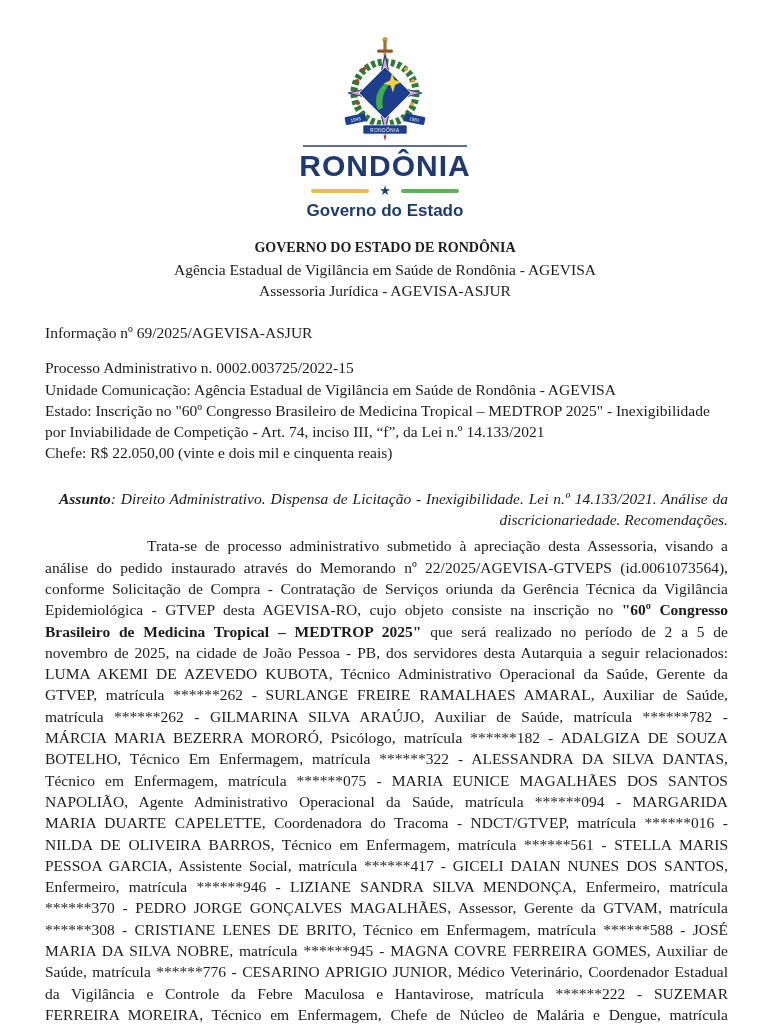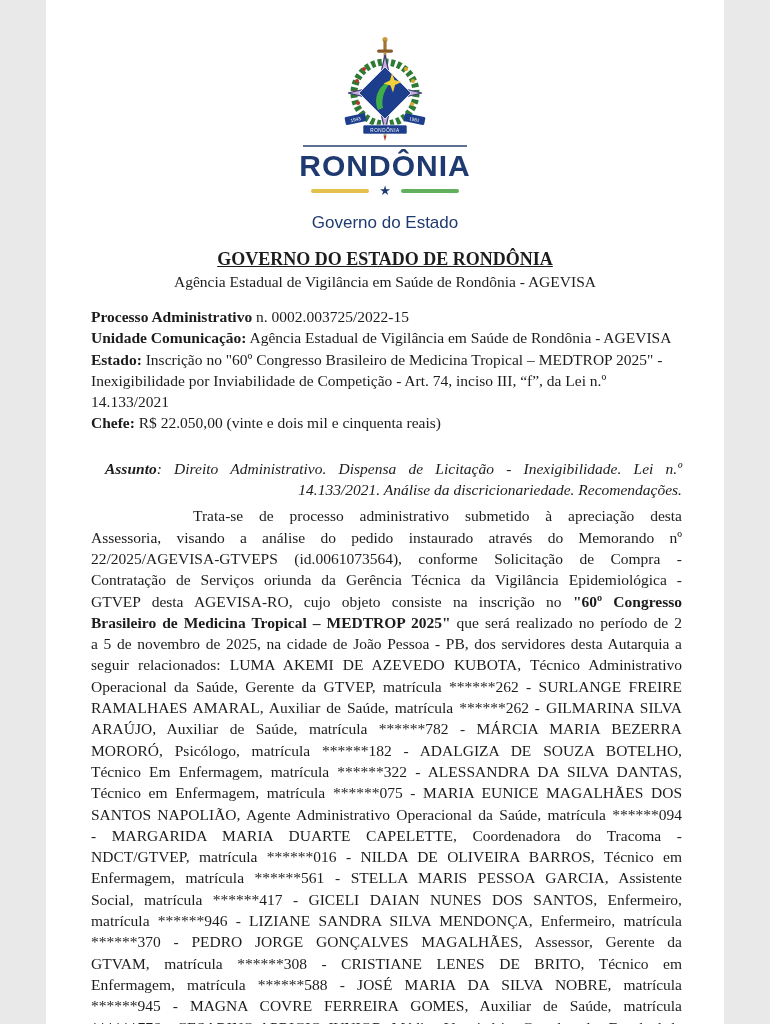--- a/index.html
+++ b/index.html
@@ -1,18 +1,18 @@
 <!DOCTYPE html>
 <html lang="pt-BR"><head>
 <meta charset="utf-8">
 <style>
   html,body{margin:0;padding:0;background:#e9e9e9;}
   .page{
     position:relative;
-    width:678px;height:1024px;
+    width:770px;height:1024px;
     margin:0 auto;
     background:#ffffff;
     overflow:hidden;
     font-family:"Liberation Serif","DejaVu Serif",serif;
     color:#1c1c1c;
   }
   
   .logo-block{
     margin-top:36px;
     display:flex;flex-direction:column;align-items:center;
@@ -35,32 +35,32 @@
   }
   .divider-row .bar{width:58px;height:4px;border-radius:2px;}
   .bar-yellow{background:#e3c04c;}
   .bar-green{background:#62b05e;}
   .divider-star{
     color:#1e3a70;font-size:13px;line-height:13px;
     font-family:"DejaVu Sans",sans-serif;
   }
   .tagline{
     font-family:"Liberation Sans","DejaVu Sans",sans-serif;
-    font-weight:normal;font-size:17px;color:#1e3a70;
-    margin-top:16px;
+    font-weight:bold;font-size:17px;color:#1e3a70;
+    margin-top:4px;
   }
   
   .doc-header{text-align:center;margin-top:15px;line-height:21px;}
-  .doc-header .title{font-weight:bold;font-size:18px;line-height:23px;text-decoration:underline;}
+  .doc-header .title{font-weight:bold;font-size:14px;line-height:23px;}
   .doc-header .sub{font-size:15.5px;}
   
   .content{margin:0 42px 0 45px;font-size:15.5px;line-height:21.3px;}
   .info-line{margin-top:21px;}
   .meta-block{margin-top:14px;text-align:left;}
-  .meta-row b{font-weight:bold;text-align:right;}
+  .meta-row b{font-weight:normal;text-align:right;}
   .assunto{
     margin-top:24px;
     margin-left:14px;
     font-style:italic;
     text-align:justify;
     text-align-last:right;
   }
   .assunto b{font-weight:bold;}
   .section-heading{
     margin-top:43px;
@@ -125,24 +125,26 @@
       <span class="bar bar-yellow"></span>
       <span class="divider-star">★</span>
       <span class="bar bar-green"></span>
     </div>
     <div class="tagline">Governo do Estado</div>
   </div>
 
   <div class="doc-header">
     <div class="title">GOVERNO DO ESTADO DE RONDÔNIA</div>
     <div class="sub">Agência Estadual de Vigilância em Saúde de Rondônia - AGEVISA</div>
+    <div class="sub">Assessoria Jurídica - AGEVISA-ASJUR</div>
   </div>
 
   <div class="content">
 
+    <div class="info-line">Informação nº 69/2025/AGEVISA-ASJUR</div>
 
     <div class="meta-block">
       <div class="meta-row"><b>Processo Administrativo</b><span> n. 0002.003725/2022-15</span></div>
       <div class="meta-row"><b>Unidade Comunicação:</b><span> Agência Estadual de Vigilância em Saúde de Rondônia - AGEVISA</span></div>
       <div class="meta-row"><b>Estado:</b><span> Inscrição no "60º Congresso Brasileiro de Medicina Tropical – MEDTROP 2025" - Inexigibilidade por Inviabilidade de Competição - Art. 74, inciso III, “f”, da Lei n.º 14.133/2021</span></div>
       <div class="meta-row"><b>Chefe:</b><span> R$ 22.050,00 (vinte e dois mil e cinquenta reais)</span></div>
     </div>
 
     <div class="assunto"><b>Assunto</b><span>: Direito Administrativo. Dispensa de Licitação - Inexigibilidade. Lei n.º 14.133/2021. Análise da discricionariedade. Recomendações.</span></div>
 

